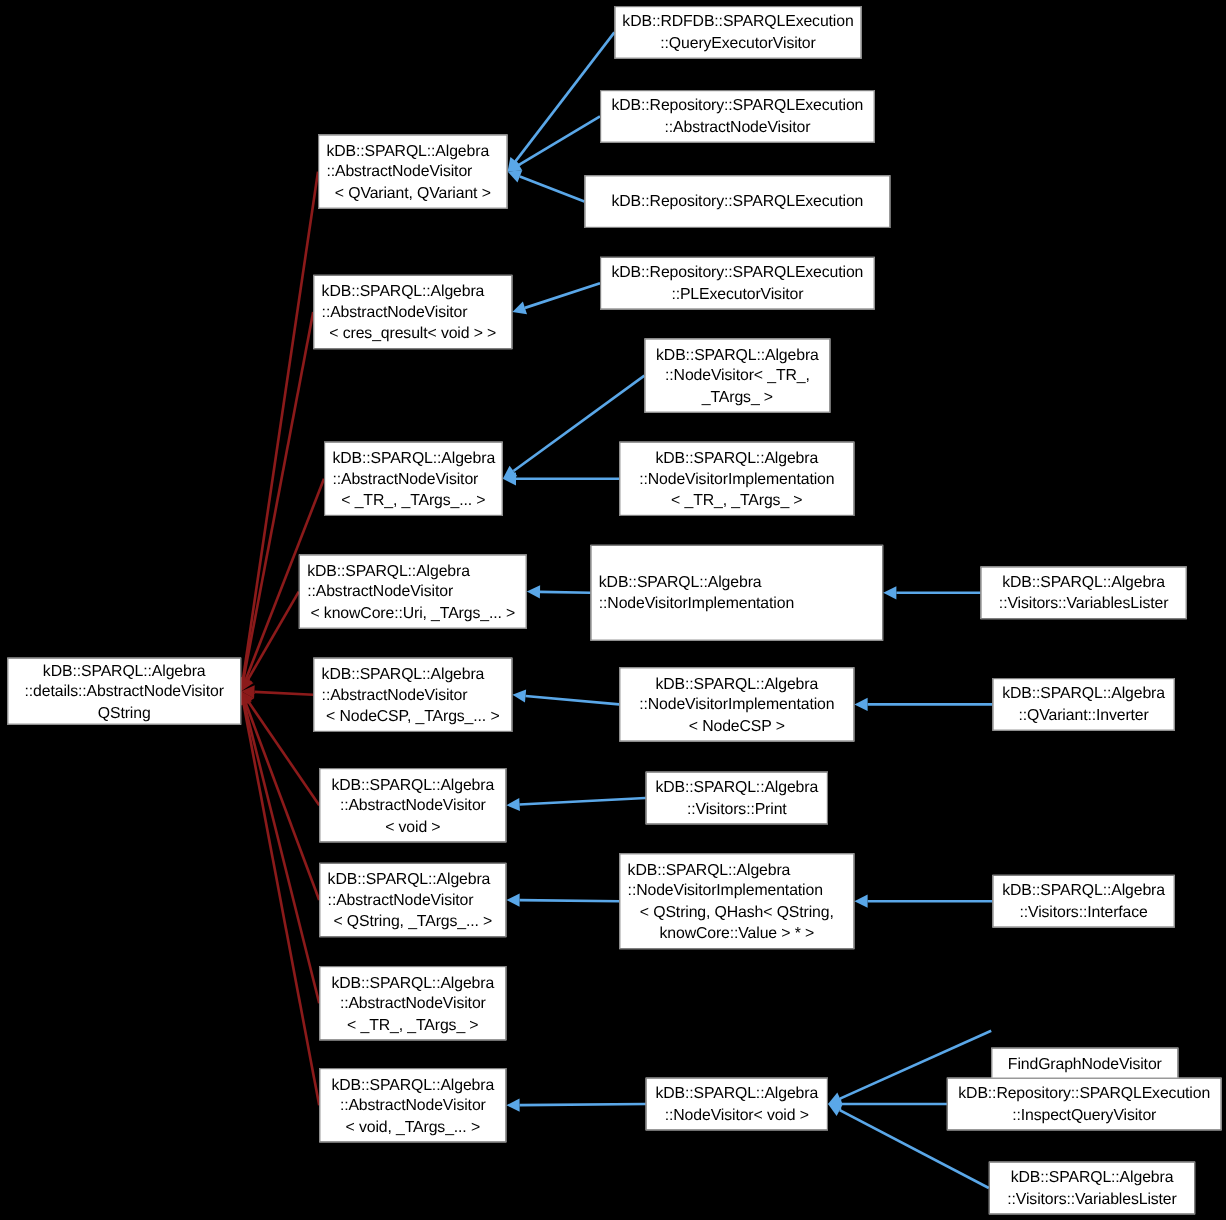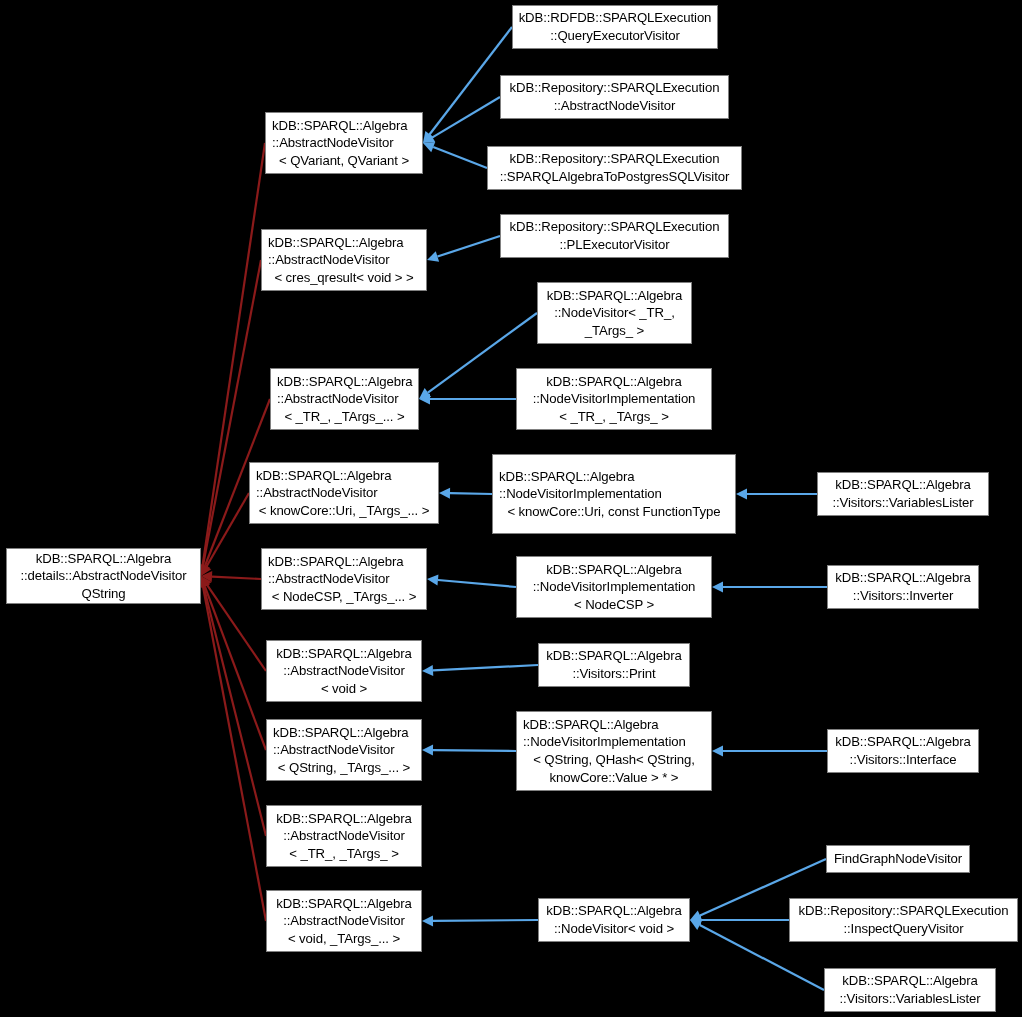--- a/index.html
+++ b/index.html
@@ -163,29 +163,29 @@
       <div class="node" style="left: 261px; top: 229px; width: 166px; height: 62px;"><span class="nline l">kDB::SPARQL::Algebra</span><span class="nline l">::AbstractNodeVisitor</span><span class="nline c">&lt; cres_qresult&lt; void &gt; &gt;</span></div>
       <div class="node" style="left: 270px; top: 368px; width: 149px; height: 62px;"><span class="nline l">kDB::SPARQL::Algebra</span><span class="nline l">::AbstractNodeVisitor</span><span class="nline c">&lt; _TR_, _TArgs_... &gt;</span></div>
       <div class="node" style="left: 249px; top: 462px; width: 190px; height: 62px;"><span class="nline l">kDB::SPARQL::Algebra</span><span class="nline l">::AbstractNodeVisitor</span><span class="nline c">&lt; knowCore::Uri, _TArgs_... &gt;</span></div>
       <div class="node" style="left: 261px; top: 548px; width: 166px; height: 62px;"><span class="nline l">kDB::SPARQL::Algebra</span><span class="nline l">::AbstractNodeVisitor</span><span class="nline c">&lt; NodeCSP, _TArgs_... &gt;</span></div>
       <div class="node" style="left: 266px; top: 640px; width: 156px; height: 62px;"><span class="nline c">kDB::SPARQL::Algebra</span><span class="nline c">::AbstractNodeVisitor</span><span class="nline c">&lt; void &gt;</span></div>
       <div class="node" style="left: 266px; top: 719px; width: 156px; height: 62px;"><span class="nline l">kDB::SPARQL::Algebra</span><span class="nline l">::AbstractNodeVisitor</span><span class="nline c">&lt; QString, _TArgs_... &gt;</span></div>
       <div class="node" style="left: 266px; top: 805px; width: 156px; height: 62px;"><span class="nline c">kDB::SPARQL::Algebra</span><span class="nline c">::AbstractNodeVisitor</span><span class="nline c">&lt; _TR_, _TArgs_ &gt;</span></div>
       <div class="node" style="left: 266px; top: 890px; width: 156px; height: 62px;"><span class="nline c">kDB::SPARQL::Algebra</span><span class="nline c">::AbstractNodeVisitor</span><span class="nline c">&lt; void, _TArgs_... &gt;</span></div>
       <div class="node" style="left: 512px; top: 5px; width: 206px; height: 44px;"><span class="nline c">kDB::RDFDB::SPARQLExecution</span><span class="nline c">::QueryExecutorVisitor</span></div>
       <div class="node" style="left: 500px; top: 75px; width: 229px; height: 44px;"><span class="nline c">kDB::Repository::SPARQLExecution</span><span class="nline c">::AbstractNodeVisitor</span></div>
-      <div class="node" style="left: 487px; top: 146px; width: 255px; height: 44px;"><span class="nline c">kDB::Repository::SPARQLExecution</span><span class="nline c">::SPARQLAlgebraToPostgresSQLVisitor</span></div>
+      <div class="node" style="left: 487px; top: 146px; width: 255px; height: 44px;"><span class="nline c">kDB::Repository::SPARQLExecution</span></div>
       <div class="node" style="left: 500px; top: 214px; width: 229px; height: 44px;"><span class="nline c">kDB::Repository::SPARQLExecution</span><span class="nline c">::PLExecutorVisitor</span></div>
       <div class="node" style="left: 537px; top: 282px; width: 155px; height: 62px;"><span class="nline c">kDB::SPARQL::Algebra</span><span class="nline c">::NodeVisitor&lt; _TR_,</span><span class="nline c">_TArgs_ &gt;</span></div>
       <div class="node" style="left: 516px; top: 368px; width: 196px; height: 62px;"><span class="nline c">kDB::SPARQL::Algebra</span><span class="nline c">::NodeVisitorImplementation</span><span class="nline c">&lt; _TR_, _TArgs_ &gt;</span></div>
-      <div class="node" style="left: 492px; top: 454px; width: 244px; height: 80px;"><span class="nline l">kDB::SPARQL::Algebra</span><span class="nline l">::NodeVisitorImplementation</span><span class="nline c">&lt; knowCore::Uri, const FunctionType</span></div>
+      <div class="node" style="left: 492px; top: 454px; width: 244px; height: 80px;"><span class="nline l">kDB::SPARQL::Algebra</span><span class="nline l">::NodeVisitorImplementation</span></div>
       <div class="node" style="left: 516px; top: 556px; width: 196px; height: 62px;"><span class="nline c">kDB::SPARQL::Algebra</span><span class="nline c">::NodeVisitorImplementation</span><span class="nline c">&lt; NodeCSP &gt;</span></div>
       <div class="node" style="left: 538px; top: 643px; width: 152px; height: 44px;"><span class="nline c">kDB::SPARQL::Algebra</span><span class="nline c">::Visitors::Print</span></div>
       <div class="node" style="left: 516px; top: 711px; width: 196px; height: 80px;"><span class="nline l">kDB::SPARQL::Algebra</span><span class="nline l">::NodeVisitorImplementation</span><span class="nline c">&lt; QString, QHash&lt; QString,</span><span class="nline c">knowCore::Value &gt; * &gt;</span></div>
       <div class="node" style="left: 538px; top: 898px; width: 152px; height: 44px;"><span class="nline c">kDB::SPARQL::Algebra</span><span class="nline c">::NodeVisitor&lt; void &gt;</span></div>
       <div class="node" style="left: 817px; top: 472px; width: 172px; height: 44px;"><span class="nline c">kDB::SPARQL::Algebra</span><span class="nline c">::Visitors::VariablesLister</span></div>
-      <div class="node" style="left: 827px; top: 565px; width: 152px; height: 44px;"><span class="nline c">kDB::SPARQL::Algebra</span><span class="nline c">::Visitors::Inverter</span></div>
+      <div class="node" style="left: 827px; top: 565px; width: 152px; height: 44px;"><span class="nline c">kDB::SPARQL::Algebra</span><span class="nline c">::QVariant::Inverter</span></div>
       <div class="node" style="left: 827px; top: 729px; width: 152px; height: 44px;"><span class="nline c">kDB::SPARQL::Algebra</span><span class="nline c">::Visitors::Interface</span></div>
-      <div class="node" style="left: 826px; top: 845px; width: 144px; height: 28px;"><span class="nline c">FindGraphNodeVisitor</span></div>
+      <div class="node" style="left: 826px; top: 873px; width: 156px; height: 28px;"><span class="nline c">FindGraphNodeVisitor</span></div>
       <div class="node" style="left: 789px; top: 898px; width: 229px; height: 44px;"><span class="nline c">kDB::Repository::SPARQLExecution</span><span class="nline c">::InspectQueryVisitor</span></div>
       <div class="node" style="left: 824px; top: 968px; width: 172px; height: 44px;"><span class="nline c">kDB::SPARQL::Algebra</span><span class="nline c">::Visitors::VariablesLister</span></div>
     </div>
 </div>
 
 </body></html>

